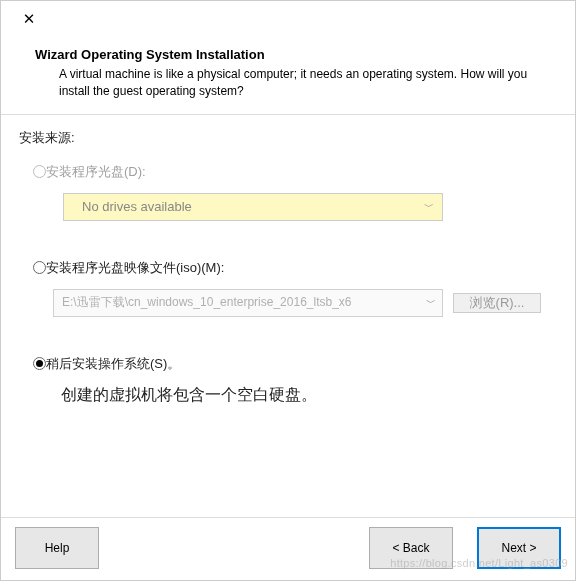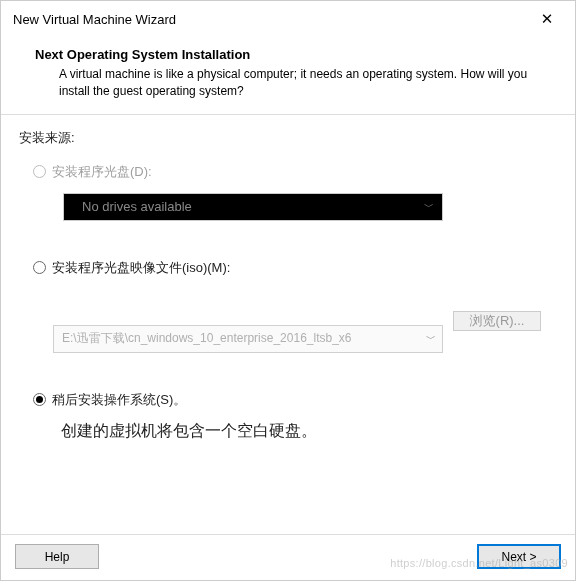--- a/index.html
+++ b/index.html
@@ -37,21 +37,21 @@
       line-height: 1.4;
     }
     .content {
       flex: 1;
       padding: 14px 18px 0 18px;
       font-size: 13px;
       color: #222;
     }
     .src-label { margin-bottom: 16px; }
     .option-row {
-      display: flex; align-items: center; gap: 6px;
+      display: flex; align-items: center; gap: 0;
       margin-left: 14px;
     }
     .radio {
       width: 13px; height: 13px; border: 1px solid #666; border-radius: 50%;
       background: #fff; display: inline-flex; align-items: center; justify-content: center;
       flex-shrink: 0;
     }
     .radio.disabled { border-color: #bbb; }
     .radio.checked::after {
       content: ""; width: 7px; height: 7px; background: #000; border-radius: 50%;
@@ -60,34 +60,34 @@
     .opt-label.disabled { color: #a0a0a0; }
     .dropdown {
       margin: 12px 0 0 44px;
       width: 380px; height: 28px;
       background: #f0f0f0;
       border: 1px solid #ccc;
       display: flex; align-items: center; justify-content: space-between;
       padding: 0 8px 0 18px;
       color: #555;
     }
-    .dropdown.disabled { color: #888; background: #000000; }
+    .dropdown.disabled { color: #888; background: #fef9c3; }
     .path-row {
       margin: 12px 0 0 34px;
       display: flex; gap: 10px; align-items: center;
     }
     .path-input {
       width: 390px; height: 28px;
       border: 1px solid #d0d0d0;
       background: #fafafa;
       display: flex; align-items: center; justify-content: space-between;
       padding: 0 6px 0 8px;
       font-size: 12px;
       color: #b0b0b0;
-      overflow: hidden; white-space: nowrap; margin-top: 36px;
+      overflow: hidden; white-space: nowrap;
     }
     .browse-btn {
       width: 88px; height: 20px;
       border: 1px solid #ccc;
       background: #f0f0f0;
       color: #999;
       display: flex; align-items: center; justify-content: center;
       font-size: 13px;
     }
     .opt-block { margin-bottom: 38px; }
@@ -95,50 +95,49 @@
       margin: 12px 0 0 42px;
       font-size: 16px;
     }
     .chev { font-size: 10px; color: #888; }
     .footer {
       border-top: 1px solid #ddd;
       padding: 9px 14px 11px 14px;
       display: flex; align-items: center;
     }
     .btn {
-      height: 25px; min-width: 84px;
+      height: 42px; min-width: 84px;
       border: 1px solid #adadad;
       background: #e7e7e7;
       display: flex; align-items: center; justify-content: center;
       font-size: 12px;
       cursor: pointer;
       padding: 0 10px;
     }
     .btn.default { border: 2px solid #0078d7; background: #e7e7e7; }
     .footer-spacer { flex: 1; }
-    .footer .btn + .btn { margin-left: 8px; }
+    .footer .btn + .btn { margin-left: 24px; }
     .watermark {
       position: absolute; right: 8px; bottom: 12px;
       font-size: 11px; color: rgba(160,160,160,0.5);
       letter-spacing: 0.3px;
       pointer-events: none;
     }
   </style>
 </head>
 <body>
 
 <div class="window">
 
   <div class="titlebar">
-    <span>New Virtual Machine Wizard</span>
     <div class="close-btn">✕</div>
   </div>
 
   <div class="header-block">
-    <div class="header-title">Next Operating System Installation</div>
+    <div class="header-title">Wizard Operating System Installation</div>
     <div class="header-desc">A virtual machine is like a physical computer; it needs an operating system. How will you install the guest operating system?</div>
   </div>
 
   <div class="content">
     <div class="src-label">安装来源:</div>
 
     <div class="opt-block">
       <div class="option-row">
         <span class="radio disabled"></span>
         <span class="opt-label disabled">安装程序光盘(D):</span>
@@ -168,17 +167,18 @@
         <span class="radio checked"></span>
         <span class="opt-label">稍后安装操作系统(S)。</span>
       </div>
       <div class="sub-desc">创建的虚拟机将包含一个空白硬盘。</div>
     </div>
   </div>
 
   <div class="footer">
     <div class="btn">Help</div>
     <div class="footer-spacer"></div>
+    <div class="btn">&lt; Back</div>
     <div class="btn default">Next &gt;</div>
   </div>
 
   <div class="watermark">https://blog.csdn.net/Light_as0309</div>
 </div>
 
 </body></html>

